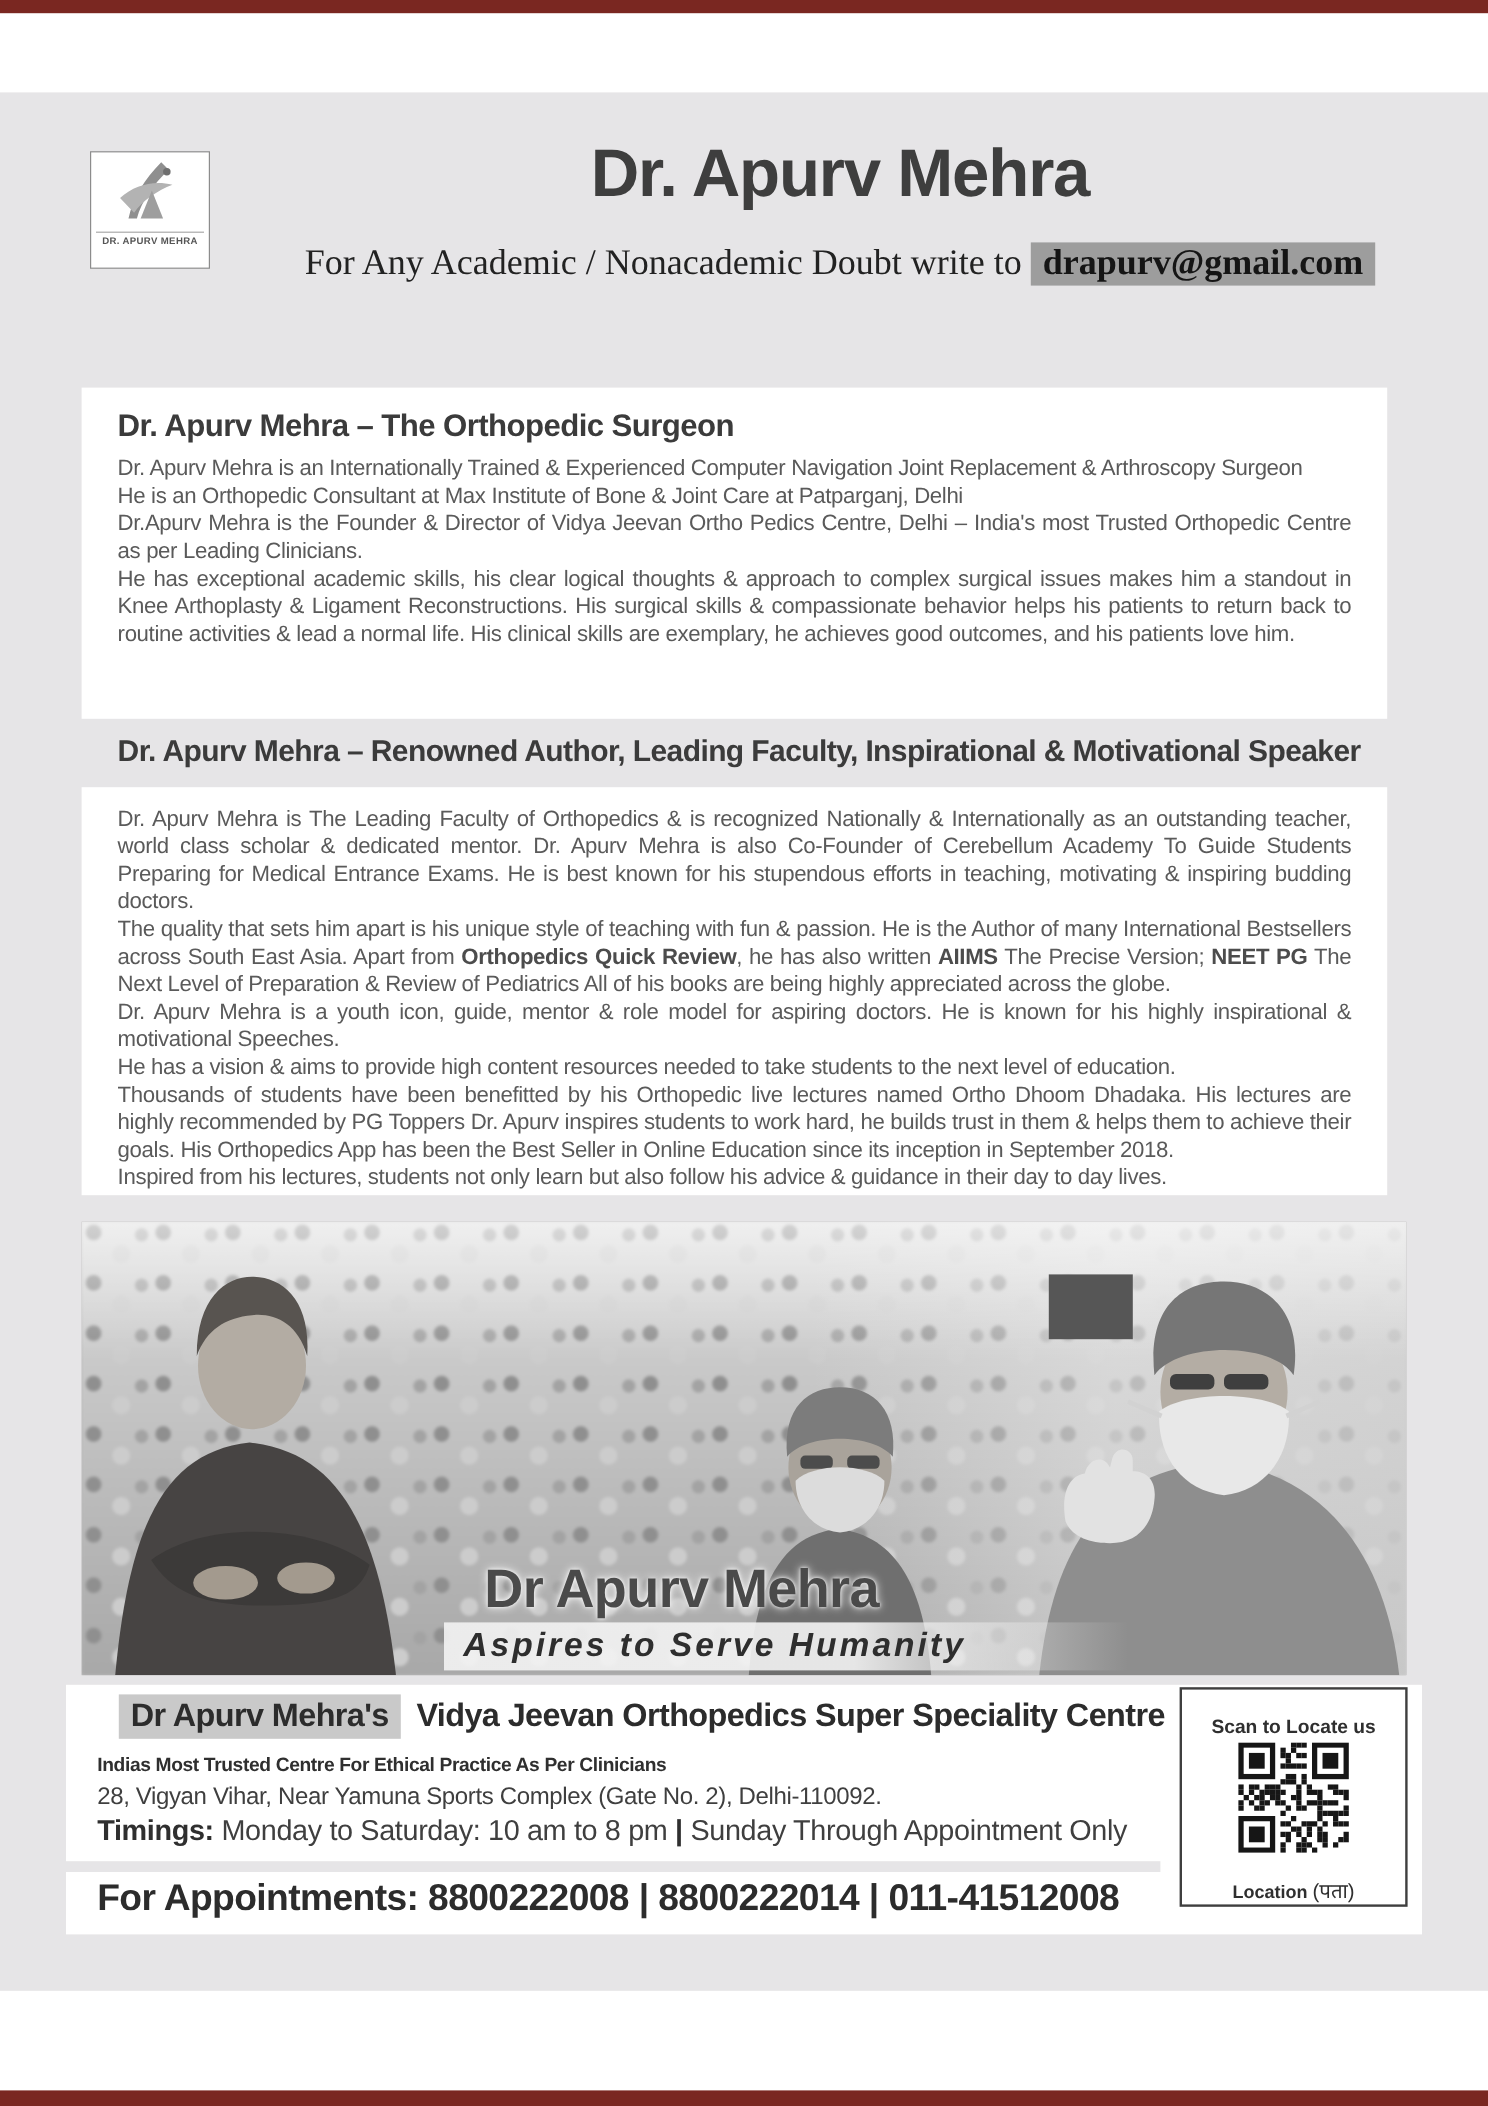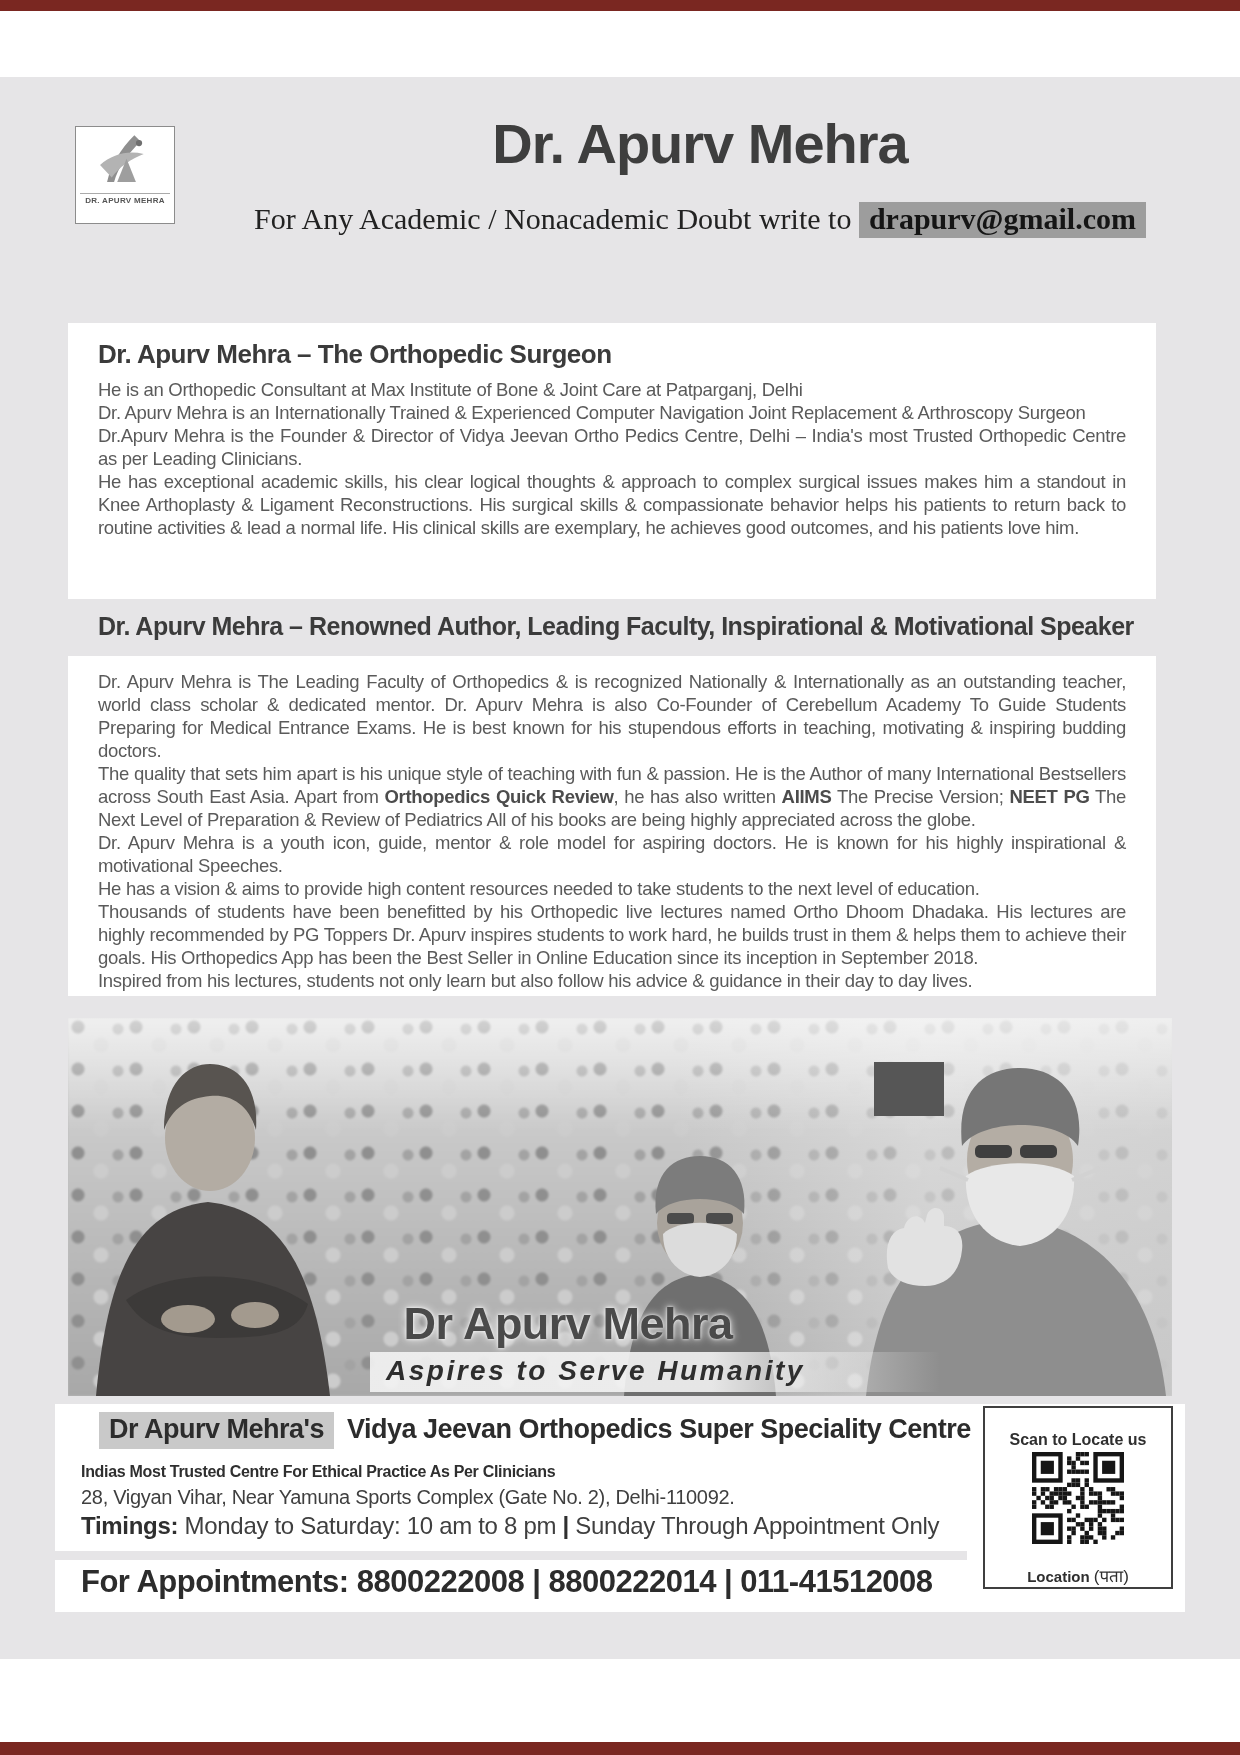--- a/index.html
+++ b/index.html
@@ -91,22 +91,22 @@
   </div>
 
   <div id="header-text">
     <div id="page-title">Dr. Apurv Mehra</div>
     <div id="subtitle"><span>For Any Academic / Nonacademic Doubt write to </span><span id="email-hl">drapurv@gmail.com</span></div>
   </div>
 
   <div id="box1" class="whitebox">
     <div class="sec-heading">Dr. Apurv Mehra – The Orthopedic Surgeon</div>
     <div class="body-text">
+        <p><span>Dr. Apurv Mehra is an Internationally Trained &amp; Experienced Computer Navigation Joint Replacement &amp; Arthroscopy Surgeon</span></p>
         <p><span>He is an Orthopedic Consultant at Max Institute of Bone &amp; Joint Care at Patparganj, Delhi</span></p>
-        <p><span>Dr. Apurv Mehra is an Internationally Trained &amp; Experienced Computer Navigation Joint Replacement &amp; Arthroscopy Surgeon</span></p>
         <p><span>Dr.Apurv Mehra is the Founder &amp; Director of Vidya Jeevan Ortho Pedics Centre, Delhi – India's most Trusted Orthopedic Centre as per Leading Clinicians.</span></p>
         <p><span>He has exceptional academic skills, his clear logical thoughts &amp; approach to complex surgical issues makes him a standout in Knee Arthoplasty &amp; Ligament Reconstructions. His surgical skills &amp; compassionate behavior helps his patients to return back to routine activities &amp; lead a normal life. His clinical skills are exemplary, he achieves good outcomes, and his patients love him.</span></p>
       </div>
   </div>
 
   <div id="heading2">Dr. Apurv Mehra – Renowned Author, Leading Faculty, Inspirational &amp; Motivational Speaker</div>
   <div id="box2" class="whitebox">
     <div class="body-text">
         <p><span>Dr. Apurv Mehra is The Leading Faculty of Orthopedics &amp; is recognized Nationally &amp; Internationally as an outstanding teacher, world class scholar &amp; dedicated mentor. Dr. Apurv Mehra is also Co-Founder of Cerebellum Academy To Guide Students Preparing for Medical Entrance Exams. He is best known for his stupendous efforts in teaching, motivating &amp; inspiring budding doctors.</span></p>
         <p><span>The quality that sets him apart is his unique style of teaching with fun &amp; passion. He is the Author of many International Bestsellers across South East Asia. Apart from </span><b>Orthopedics Quick Review</b><span>, he has also written </span><b>AIIMS</b><span> The Precise Version; </span><b>NEET PG</b><span> The Next Level of Preparation &amp; Review of Pediatrics All of his books are being highly appreciated across the globe.</span></p>

